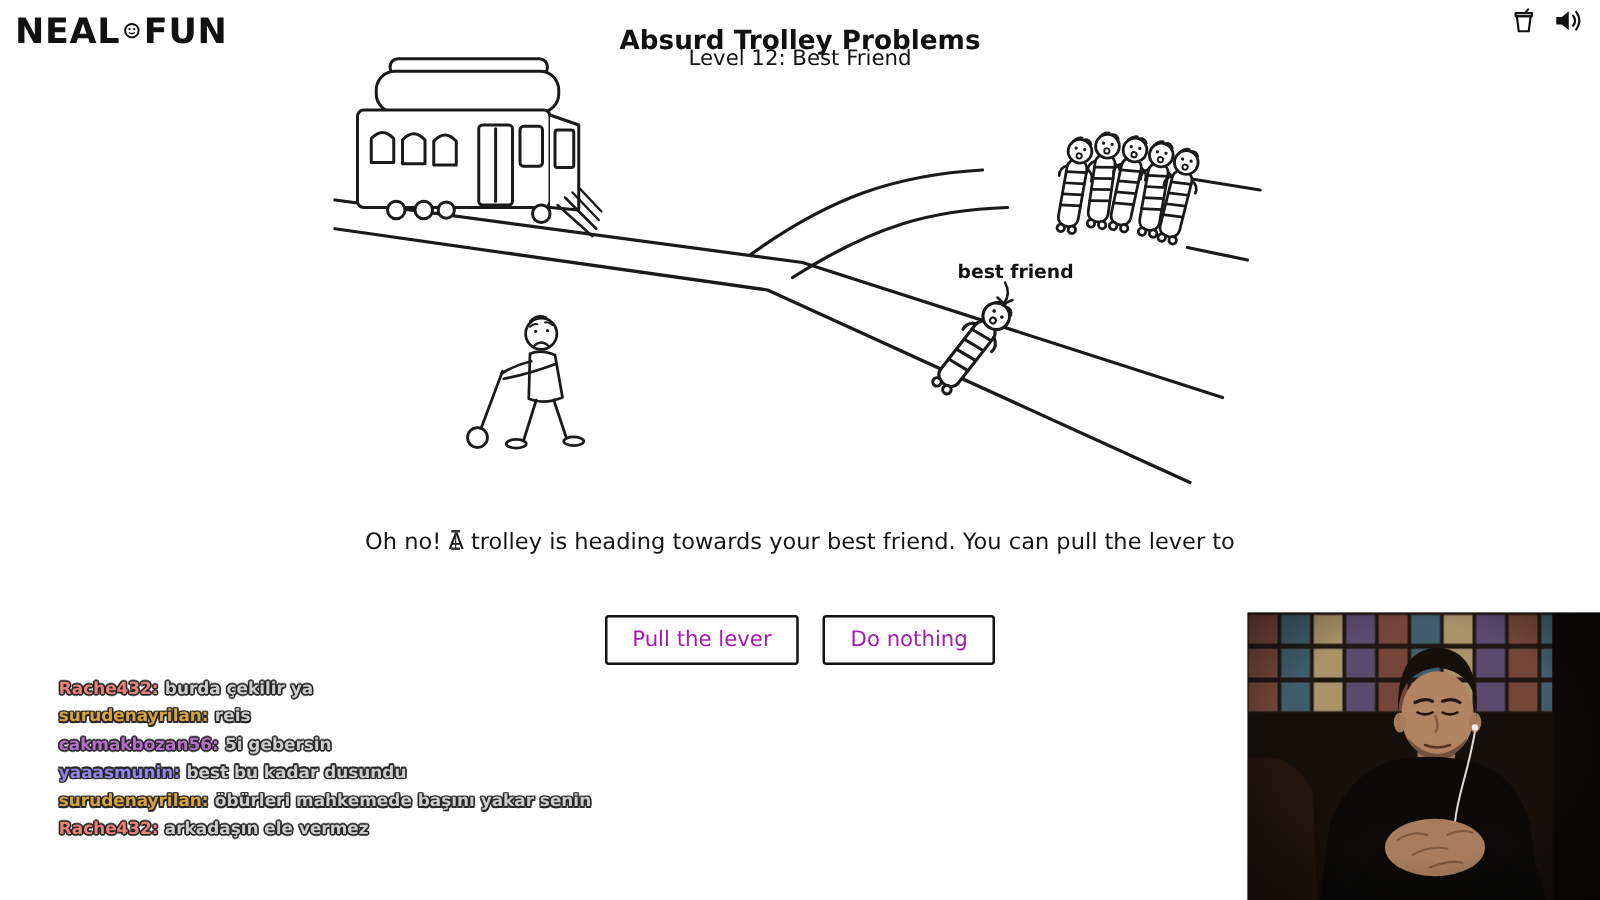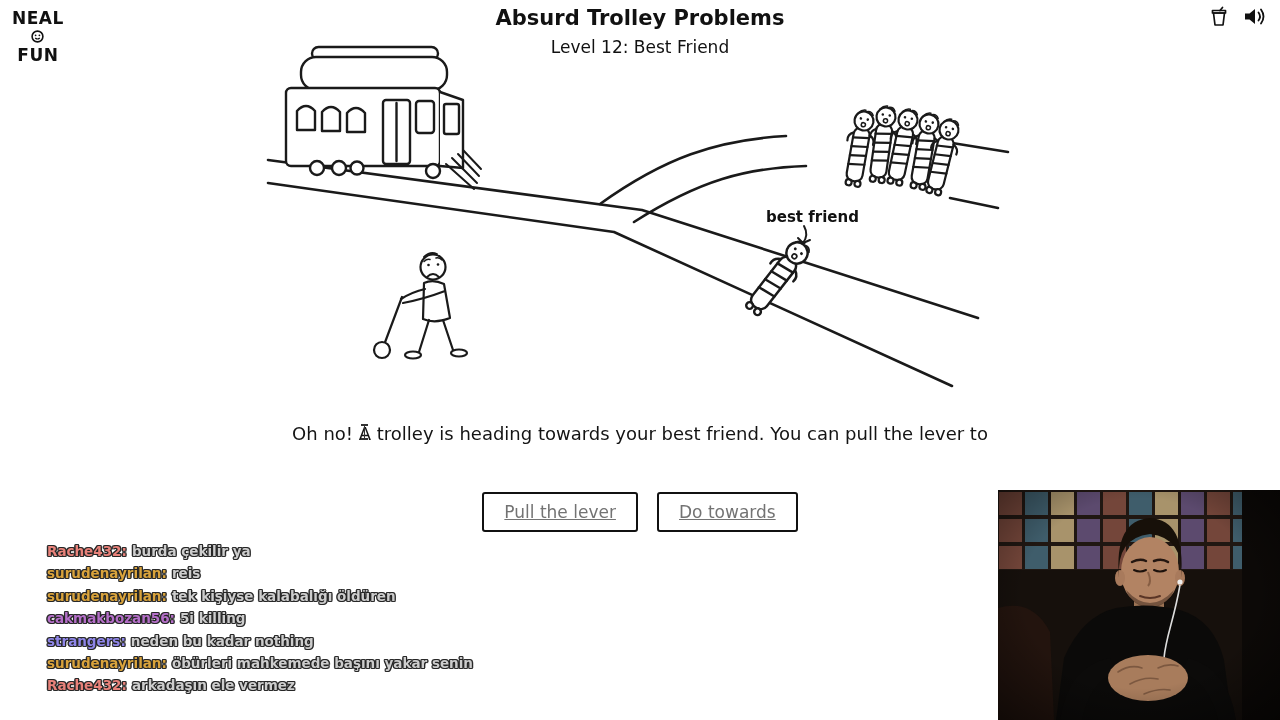--- a/index.html
+++ b/index.html
@@ -1,37 +1,37 @@
 <!DOCTYPE html>
 <html><head>
 <meta charset="utf-8">
 <style>
   html,body{margin:0;padding:0;background:#fff;}
   .stage{position:relative;width:1280px;height:720px;overflow:hidden;background:#fff;
          font-family:"DejaVu Sans","Liberation Sans",sans-serif;color:#111;}
 
   
   .logo{position:absolute;left:12px;top:8px;display:flex;align-items:center;gap:2px;
-        font-size:17px;font-weight:bold;letter-spacing:.5px;cursor:pointer;flex-direction:column;}
+        font-size:28px;font-weight:bold;letter-spacing:.5px;cursor:pointer;}
   .logo-face{display:inline-flex;margin:0 1px;}
   .top-icons{position:absolute;right:14px;top:6px;display:flex;gap:14px;align-items:center;}
   .top-icons > span{cursor:pointer;display:inline-flex;}
-  .title{position:absolute;top:6px;left:0;width:100%;text-align:center;font-size:21px;font-weight:bold;}
+  .title{position:absolute;top:20px;left:0;width:100%;text-align:center;font-size:21px;font-weight:bold;}
   .subtitle{position:absolute;top:37px;left:0;width:100%;text-align:center;font-size:17px;}
 
   
   .scene-svg{position:absolute;left:0;top:0;width:1280px;height:420px;pointer-events:none;}
   .bf-label{position:absolute;left:766px;top:208px;font-size:15px;font-weight:bold;}
 
   
   .question{position:absolute;top:419px;left:0;width:100%;text-align:center;
             font-size:18px;line-height:30px;color:#141414;}
   .buttons{position:absolute;top:492px;left:0;width:100%;text-align:center;}
   .btn{display:inline-block;margin:0 7px;padding:8px 20px;border:2px solid #111;border-radius:3px;
-       background:#fff;font-size:17px;font-family:inherit;color:#737373;cursor:pointer;text-decoration:underline;}
+       background:#fff;font-size:17px;font-family:inherit;color:#a21caf;cursor:pointer;}
 
   
   .ibeam{position:absolute;left:360px;top:424px;width:9px;height:16px;pointer-events:none;}
   .ibeam::before,.ibeam::after{content:"";position:absolute;left:1px;width:7px;height:1.6px;background:#333;}
   .ibeam::before{top:0}.ibeam::after{bottom:0}
   .ibeam i{position:absolute;left:3.7px;top:1px;width:1.6px;height:14px;background:#333;}
 
   
   .chat{position:absolute;left:7px;top:540px;width:560px;font-size:13.5px;font-weight:bold;}
   .chat-line{height:22.4px;line-height:22.4px;white-space:nowrap;
@@ -165,29 +165,28 @@
   <div class="question">
     <div>Oh no! A trolley is heading towards your best friend. You can pull the lever to</div>
   </div>
 
   <div class="ibeam">
       <i></i>
     </div>
 
   <div class="buttons">
     <button class="btn">Pull the lever</button>
-    <button class="btn">Do towards</button>
+    <button class="btn">Do nothing</button>
   </div>
 
   <div class="chat" style="color: rgb(205, 205, 205);">
     <div class="chat-line"><span class="chat-user" style="color: rgb(232, 130, 122);">Rache432</span><span class="chat-sep" style="color: rgb(232, 130, 122);">:</span><span class="chat-text">burda çekilir ya</span></div>
     <div class="chat-line"><span class="chat-user" style="color: rgb(217, 163, 60);">surudenayrilan</span><span class="chat-sep" style="color: rgb(217, 163, 60);">:</span><span class="chat-text">reis</span></div>
-    <div class="chat-line"><span class="chat-user" style="color: rgb(217, 163, 60);">surudenayrilan</span><span class="chat-sep" style="color: rgb(217, 163, 60);">:</span><span class="chat-text">tek kişiyse kalabalığı öldüren</span></div>
-    <div class="chat-line"><span class="chat-user" style="color: rgb(180, 111, 200); text-align: right;">cakmakbozan56</span><span class="chat-sep" style="color: rgb(180, 111, 200);">:</span><span class="chat-text">5i killing</span></div>
-    <div class="chat-line"><span class="chat-user" style="color: rgb(143, 134, 232);">strangers</span><span class="chat-sep" style="color: rgb(143, 134, 232);">:</span><span class="chat-text">neden bu kadar nothing</span></div>
+    <div class="chat-line"><span class="chat-user" style="color: rgb(180, 111, 200); text-align: right;">cakmakbozan56</span><span class="chat-sep" style="color: rgb(180, 111, 200);">:</span><span class="chat-text">5i gebersin</span></div>
+    <div class="chat-line"><span class="chat-user" style="color: rgb(143, 134, 232);">yaaasmunin</span><span class="chat-sep" style="color: rgb(143, 134, 232);">:</span><span class="chat-text">best bu kadar dusundu</span></div>
     <div class="chat-line"><span class="chat-user" style="color: rgb(217, 163, 60);">surudenayrilan</span><span class="chat-sep" style="color: rgb(217, 163, 60);">:</span><span class="chat-text">öbürleri mahkemede başını yakar senin</span></div>
     <div class="chat-line"><span class="chat-user" style="color: rgb(232, 130, 122);">Rache432</span><span class="chat-sep" style="color: rgb(232, 130, 122);">:</span><span class="chat-text">arkadaşın ele vermez</span></div>
   </div>
 
   <div class="webcam">
     <svg width="282" height="230" viewBox="0 0 282 230">
       <defs>
         <pattern id="posters" width="104" height="27" patternUnits="userSpaceOnUse">
           <rect width="104" height="27" fill="#201712"></rect>
           <rect x="1" y="2" width="23" height="23" fill="#74463a"></rect>

